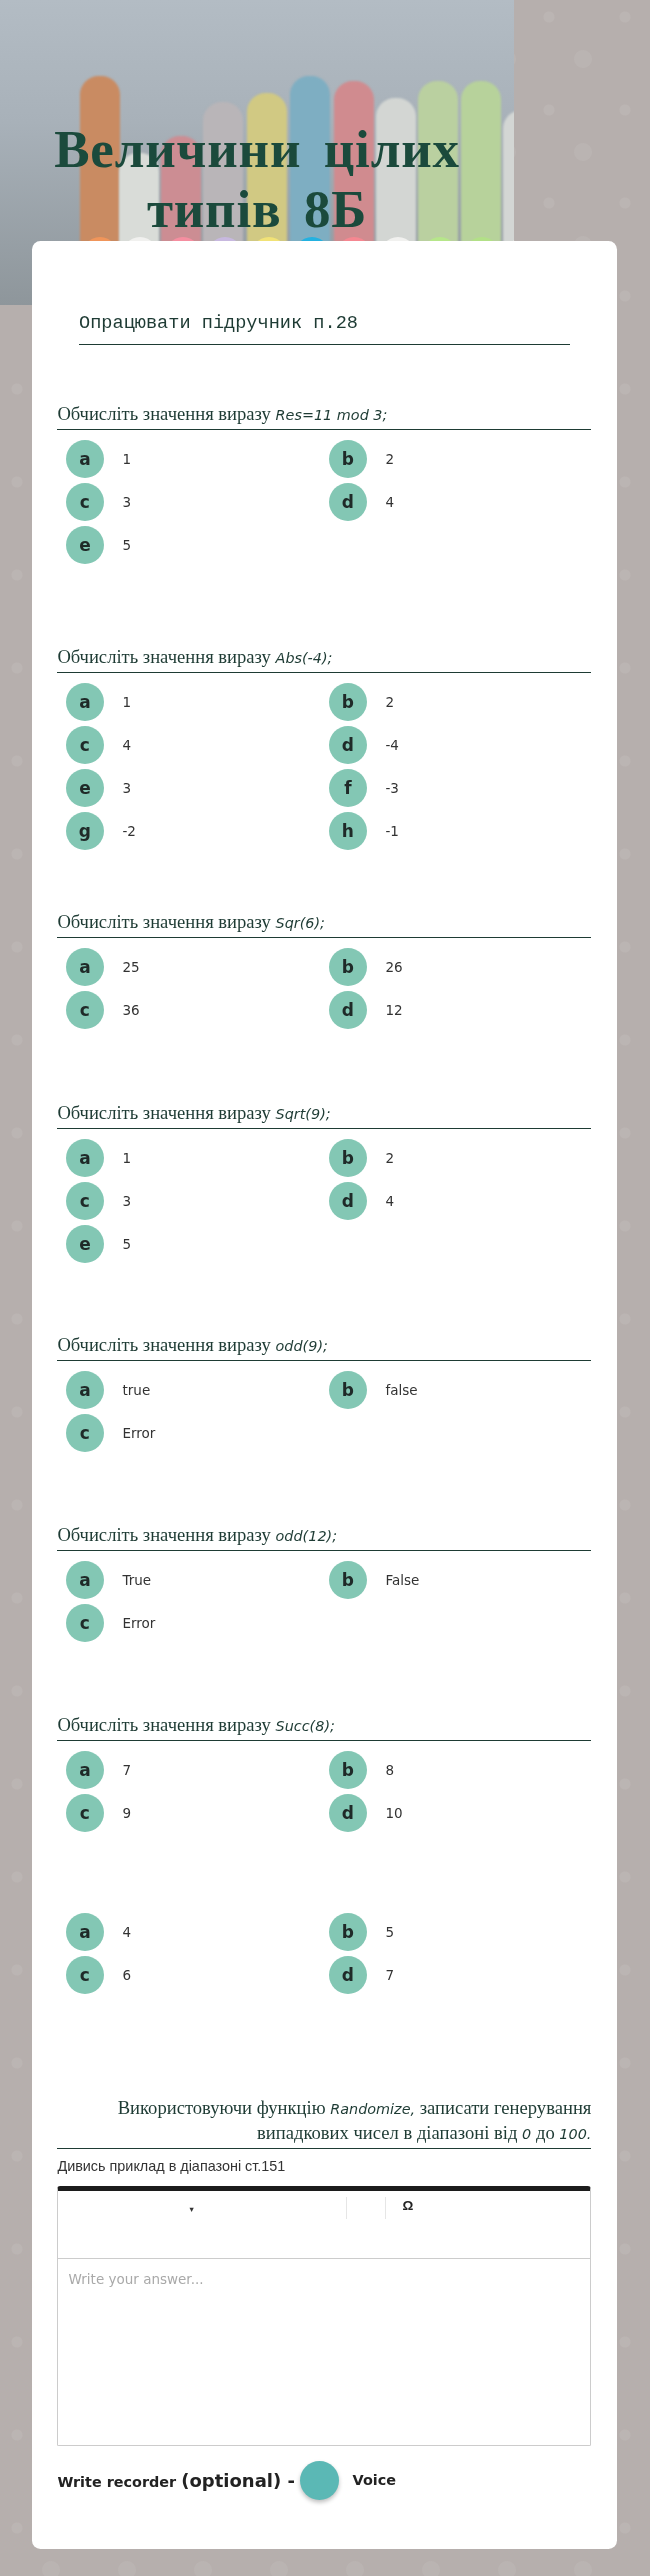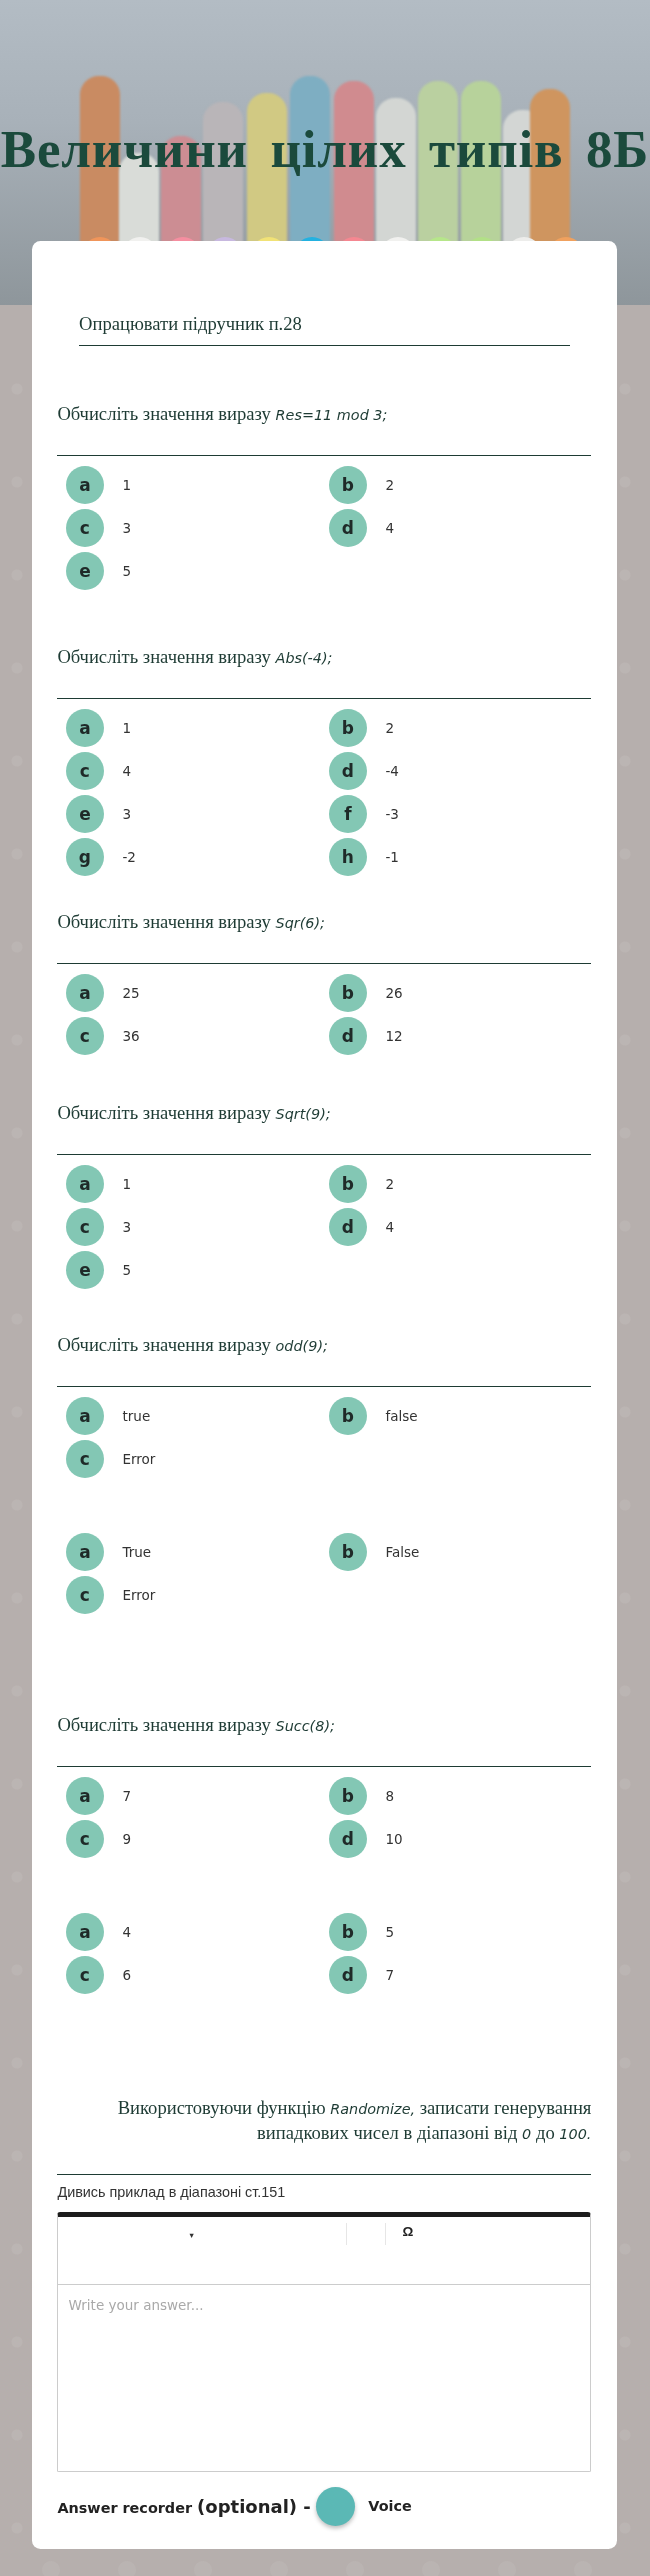--- a/index.html
+++ b/index.html
@@ -9,21 +9,21 @@
     background: #b6afad;
     background-image:
       radial-gradient(circle at 17px 17px, rgba(255,255,255,0.07) 0 5.1px, transparent 6px),
       radial-gradient(circle at 51px 59px, rgba(255,255,255,0.06) 0 8.5px, transparent 9.3px);
     background-size: 76px 93px;
     position: relative;
     height: 2576px;
     overflow: hidden;
   }
   .hero {
-    position: absolute; left: 0; top: 0; width: 650px; height: 305px;
+    position: absolute; left: 0; top: 0; width: 514px; height: 305px;
     background: linear-gradient(180deg, #b3bcc4 0%, #a8b1b9 40%, #8e969b 100%);
     overflow: hidden;
   }
   .chalk {
     position: absolute; bottom: 0; width: 40px; border-radius: 18.6px 18.6px 0 0;
     filter: blur(1px);
   }
   .chalk-end {
     position: absolute; bottom: 0; width: 40px; height: 68px; border-radius: 50% 50% 0 0 / 35% 35% 0 0;
   }
@@ -33,27 +33,27 @@
     font-family: "Liberation Serif", serif;
     font-size: 53px; color: #1b4a3c; letter-spacing: 0.8px;
     word-spacing: 8.5px;
   }
   .card {
     position: absolute; left: 32px; top: 241px; width: 585px; height: 2308px;
     background: #ffffff; border-radius: 8.5px;
   }
   .intro {
     position: absolute; left: 47px; top: 72px; width: 491px;
-    font-family: Liberation Serif, serif; font-size: 18.6px; color: #1e3b34;
+    font-family: Liberation Mono, monospace; font-size: 18.6px; color: #1e3b34;
     padding-bottom: 10.2px; border-bottom: 1.7px solid #1e3b34;
   }
   .question { position: absolute; left: 25.4px; width: 534px; }
   .q-title {
     font-family: "Liberation Serif", serif; font-size: 18.6px; color: #1e3b34;
-    line-height: 24px; padding-bottom: 28px; border-bottom: 1.7px solid #1e3b34;
+    line-height: 24px; padding-bottom: 2px; border-bottom: 1.7px solid #1e3b34;
   }
   .q-title .code { font-family: "DejaVu Sans", sans-serif; font-size: 14.4px; font-style: italic; }
   .options { display: grid; grid-template-columns: 263px 263px; row-gap: 5.1px; margin-top: 10.2px; padding-left: 8.5px; }
   .opt { display: flex; align-items: center; height: 38px; }
   .bubble {
     width: 38px; height: 38px; border-radius: 50%; background: #83c7b4;
     display: flex; align-items: center; justify-content: center;
     font-family: "DejaVu Sans", sans-serif; font-weight: bold; font-size: 17px; color: #1f2a28;
     cursor: pointer;
   }
@@ -254,20 +254,24 @@
           <span class="opt-text">false</span>
         </div>
       <div class="opt">
           <div class="bubble">c</div>
           <span class="opt-text">Error</span>
         </div>
     </div>
   </div>
 
   <div class="question" style="top:1282px;">
+    <div class="q-title">
+      <span>Обчисліть значення виразу</span>
+      <span class="code">odd(12);</span>
+    </div>
     <div class="options">
       <div class="opt">
           <div class="bubble">a</div>
           <span class="opt-text">True</span>
         </div>
       <div class="opt">
           <div class="bubble">b</div>
           <span class="opt-text">False</span>
         </div>
       <div class="opt">
@@ -341,21 +345,21 @@
         </div>
         <div class="tb-sep" style="left:288px;"></div>
         <div class="tb-sep" style="left:327px;"></div>
         <span class="tb-omega">Ω</span>
       </div>
       <textarea class="answer" placeholder="Write your answer..." style=""></textarea>
     </div>
 
     <div class="recorder">
       <span class="rec-label">
-        <span>Answer recorder</span>
+        <span>Write recorder</span>
         <small>(optional) -</small>
       </span>
       <div class="rec-btn"></div>
       <span class="rec-voice">Voice</span>
     </div>
   </div>
 
 </div>
 
 

